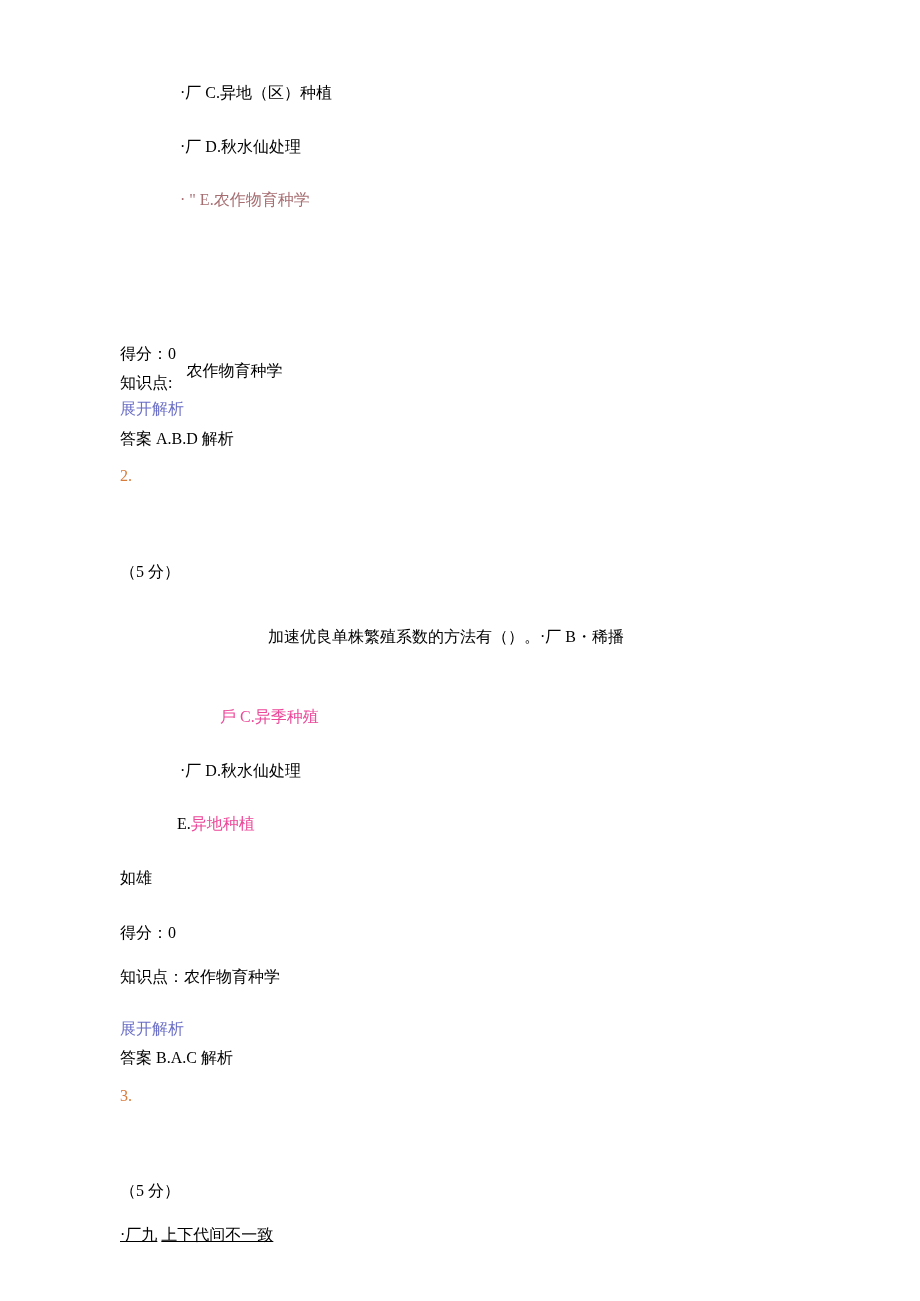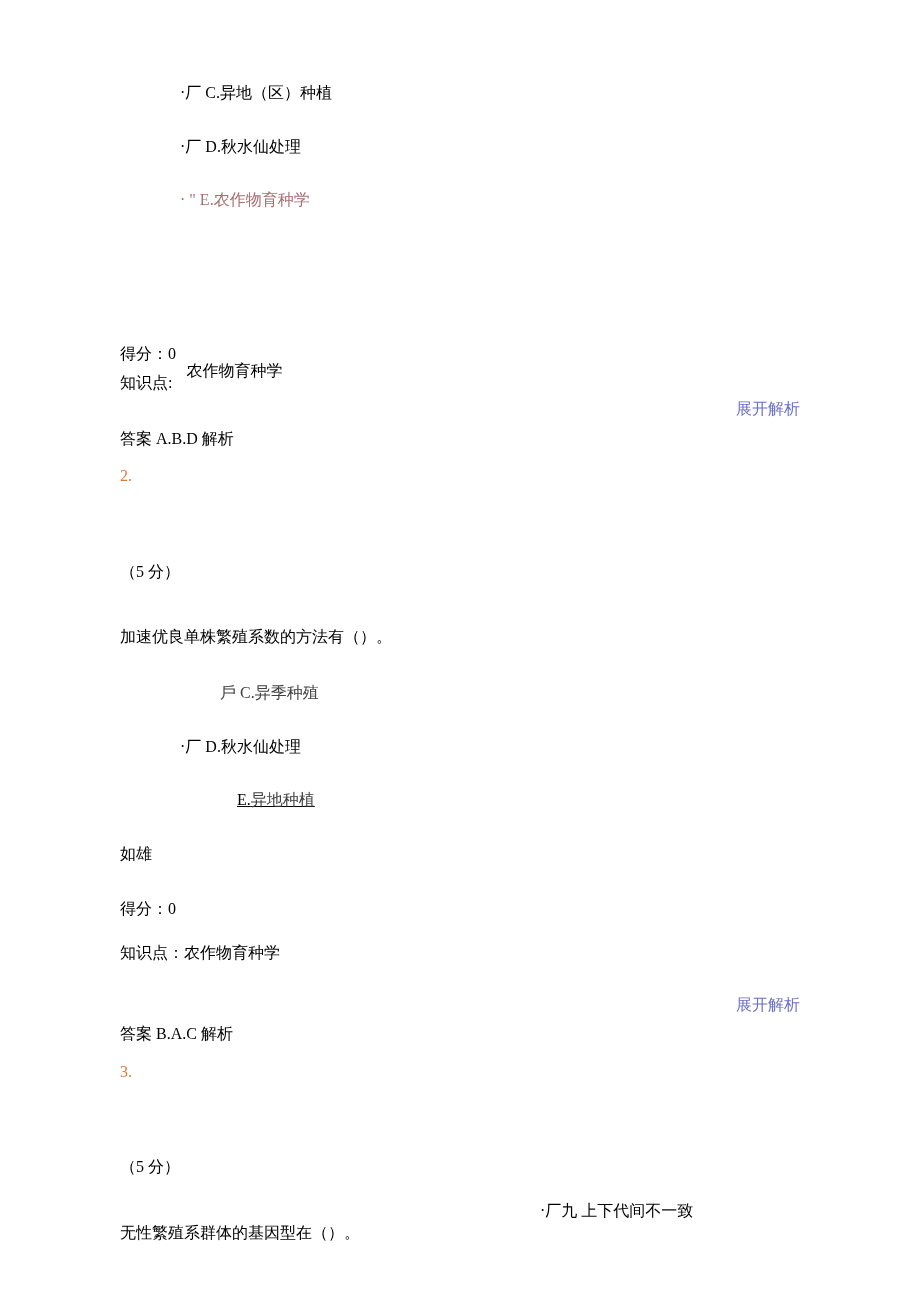--- a/index.html
+++ b/index.html
@@ -15,29 +15,29 @@
       margin-left: 60px;
       margin-bottom: 28px;
     }
     .bullet { margin-right: 4px; }
     .latin { font-family: "Times New Roman", serif; }
     .option-e1 { color: #a76e72; }
     .score-line { margin-top: 50px; margin-bottom: 4px; }
     .knowledge-line { }
     .knowledge-label { display: inline-block; }
     .knowledge-value { display: inline-block; margin-left: 10px; position: relative; top: -12px; }
-    .expand { color: #6b6fc5; margin-bottom: 4px; text-align: right; }
+    .expand { color: #6b6fc5; margin-bottom: 4px; }
     .answer-line { margin-bottom: 12px; }
     .qnum { color: #d97b3a; margin-bottom: 40px; }
     .points { margin-bottom: 40px; }
     .q-flex { display: flex; justify-content: space-between; align-items: flex-start; }
-    .q-stem { flex: 1; }
+    .q-stem { flex: 1; text-align: right; }
     .q-side { width: 260px; }
     .side-opt { margin-bottom: 24px; }
-    .muted { color: #404040; }
+    .muted { color: #ec4899; }
     .mid-opt { margin-left: 100px; margin-bottom: 28px; }
     .spacer-md { height: 30px; }
     .spacer-lg { height: 50px; }
     .score-line2 { margin-bottom: 18px; }
     .knowledge-line2 { margin-bottom: 26px; }
   </style>
 </head>
 <body>
 
 <div class="option-item">
@@ -70,34 +70,37 @@
 
 <div class="spacer-md"></div>
 
 <div class="points">
   <span>（5 分）</span>
 </div>
 
 <div class="q-flex">
   <div class="q-stem">加速优良单株繁殖系数的方法有（）。</div>
   <div class="q-side">
+    <div class="side-opt">
+      <span class="bullet">·厂</span><span class="latin">B</span><span>・</span><span>稀播</span>
+    </div>
   </div>
 </div>
 
 <div class="spacer-md"></div>
 
 <div class="mid-opt muted">
   <span class="latin">戶</span> <span class="latin">C.</span><span>异季种殖</span>
 </div>
 
 <div class="option-item">
   <span class="bullet">·厂</span><span class="latin">D.</span><span>秋水仙处理</span>
 </div>
 
-<div class="mid-opt" style="margin-left:117px;text-decoration:underline;">
+<div class="mid-opt" style="margin-left:57px;">
   <span class="latin">E.</span><span class="muted">异地种植</span>
 </div>
 
 <div>如雄</div>
 
 <div class="spacer-md"></div>
 
 <div class="score-line2">
   <span>得分：</span><span class="latin">0</span>
 </div>
@@ -113,22 +116,21 @@
 
 <div class="qnum latin">3.</div>
 
 <div class="spacer-md"></div>
 
 <div class="points">
   <span>（5 分）</span>
 </div>
 
 <div class="q-flex">
-  <div class="q-stem">无性繁殖系群体的基因型在（）。</div>
   <div class="q-side">
-    <div class="side-opt" style="margin-top:-22px;">
+    <div class="side-opt" style="margin-top:-22px;text-decoration:underline;">
       <span class="bullet">·厂九</span><span>上下代间不一致</span>
     </div>
     <div class="side-opt muted" style="margin-left:50px;">
       
     </div>
   </div>
 </div>
 
 </body></html>

